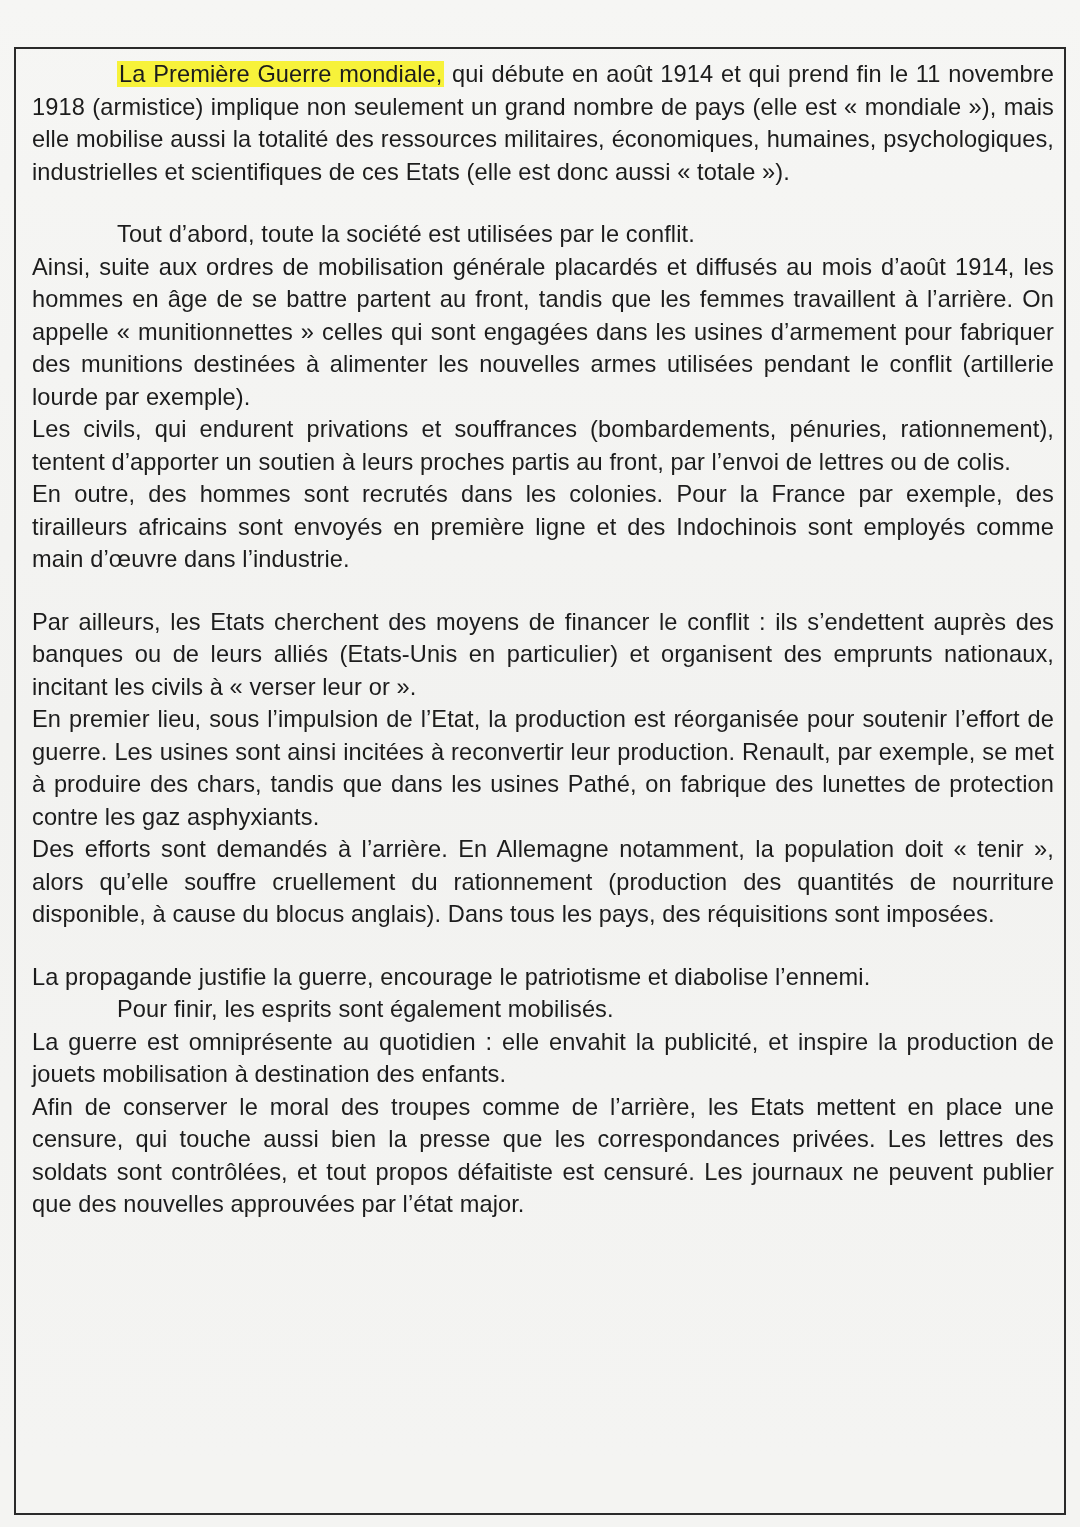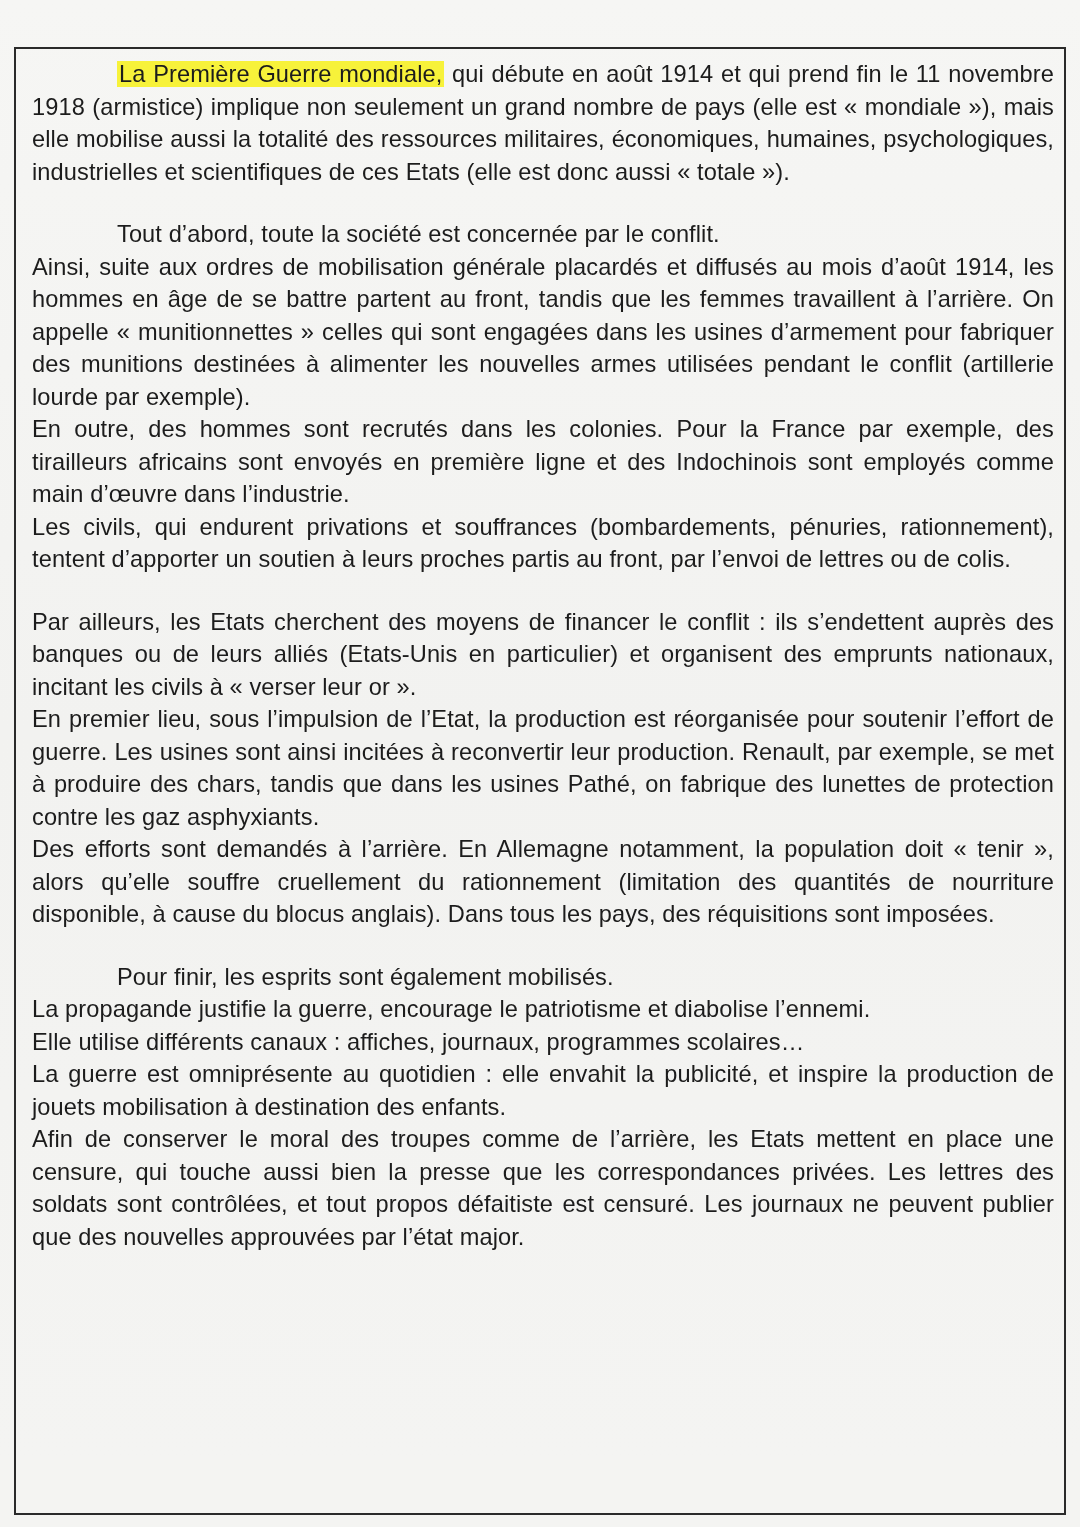--- a/index.html
+++ b/index.html
@@ -65,38 +65,37 @@
 <div class="page">
   <div class="frame"></div>
 
   <div class="content">
 
     <p class="para indent"><span class="highlight">La Première Guerre mondiale,</span><span> qui débute en août 1914 et qui prend fin le 11 novembre 1918 (armistice) implique non seulement un grand nombre de pays (elle est « mondiale »), mais elle mobilise aussi la totalité des ressources militaires, économiques, humaines, psychologiques, industrielles et scientifiques de ces Etats (elle est donc aussi « totale »).</span></p>
 
     <div class="gap"></div>
 
     <div class="section">
-      <p class="para indent">Tout d’abord, toute la société est concernée par le conflit.</p>
+      <p class="para indent">Tout d’abord, toute la société est utilisées par le conflit.</p>
       <p class="para">Ainsi, suite aux ordres de mobilisation générale placardés et diffusés au mois d’août 1914,  les hommes en âge de se battre partent au front, tandis que les femmes travaillent à l’arrière. On appelle « munitionnettes » celles qui sont engagées dans les usines d’armement pour fabriquer des munitions destinées à alimenter les nouvelles armes utilisées pendant le conflit (artillerie lourde par exemple).</p>
+      <p class="para">Les civils, qui endurent privations et souffrances (bombardements, pénuries, rationnement), tentent d’apporter un soutien à leurs proches partis au front, par l’envoi de lettres ou de colis.</p>
       <p class="para">En outre, des hommes sont recrutés dans les colonies. Pour la France par exemple, des tirailleurs africains sont envoyés en première ligne et des Indochinois sont employés comme main d’œuvre dans l’industrie.</p>
-      <p class="para">Les civils, qui endurent privations et souffrances (bombardements, pénuries, rationnement), tentent d’apporter un soutien à leurs proches partis au front, par l’envoi de lettres ou de colis.</p>
     </div>
 
     <div class="gap"></div>
 
     <div class="section">
       <p class="para">Par ailleurs, les Etats cherchent des moyens de financer le conflit : ils s’endettent auprès des banques ou de leurs alliés (Etats-Unis en particulier) et organisent des emprunts nationaux, incitant les civils à « verser leur or ».</p>
       <p class="para">En premier lieu, sous l’impulsion de l’Etat, la production est réorganisée pour soutenir l’effort de guerre. Les usines sont ainsi incitées à reconvertir leur production. Renault, par exemple, se met à produire des chars, tandis que dans les usines Pathé, on fabrique des lunettes de protection contre les gaz asphyxiants.</p>
-      <p class="para">Des efforts sont demandés à l’arrière. En Allemagne notamment, la population doit « tenir », alors qu’elle souffre cruellement du rationnement (limitation des quantités de nourriture disponible, à cause du blocus anglais). Dans tous les pays, des réquisitions sont imposées.</p>
+      <p class="para">Des efforts sont demandés à l’arrière. En Allemagne notamment, la population doit « tenir », alors qu’elle souffre cruellement du rationnement (production des quantités de nourriture disponible, à cause du blocus anglais). Dans tous les pays, des réquisitions sont imposées.</p>
     </div>
 
     <div class="gap"></div>
 
     <div class="section">
+      <p class="para">La propagande justifie la guerre, encourage le patriotisme et diabolise l’ennemi.</p>
       <p class="para indent">Pour finir, les esprits sont également mobilisés.</p>
-      <p class="para">La propagande justifie la guerre, encourage le patriotisme et diabolise l’ennemi.</p>
-      <p class="para">Elle utilise différents canaux : affiches, journaux, programmes scolaires…</p>
       <p class="para">La guerre est omniprésente au quotidien : elle envahit la publicité, et inspire la production de jouets mobilisation à destination des enfants.</p>
       <p class="para">Afin de conserver le moral des troupes comme de l’arrière, les Etats mettent en place une censure, qui touche aussi bien la presse que les correspondances privées. Les lettres des soldats sont contrôlées, et tout propos défaitiste est censuré. Les journaux ne peuvent publier que des nouvelles approuvées par l’état major.</p>
     </div>
 
   </div>
 </div>
 
 </body></html>

